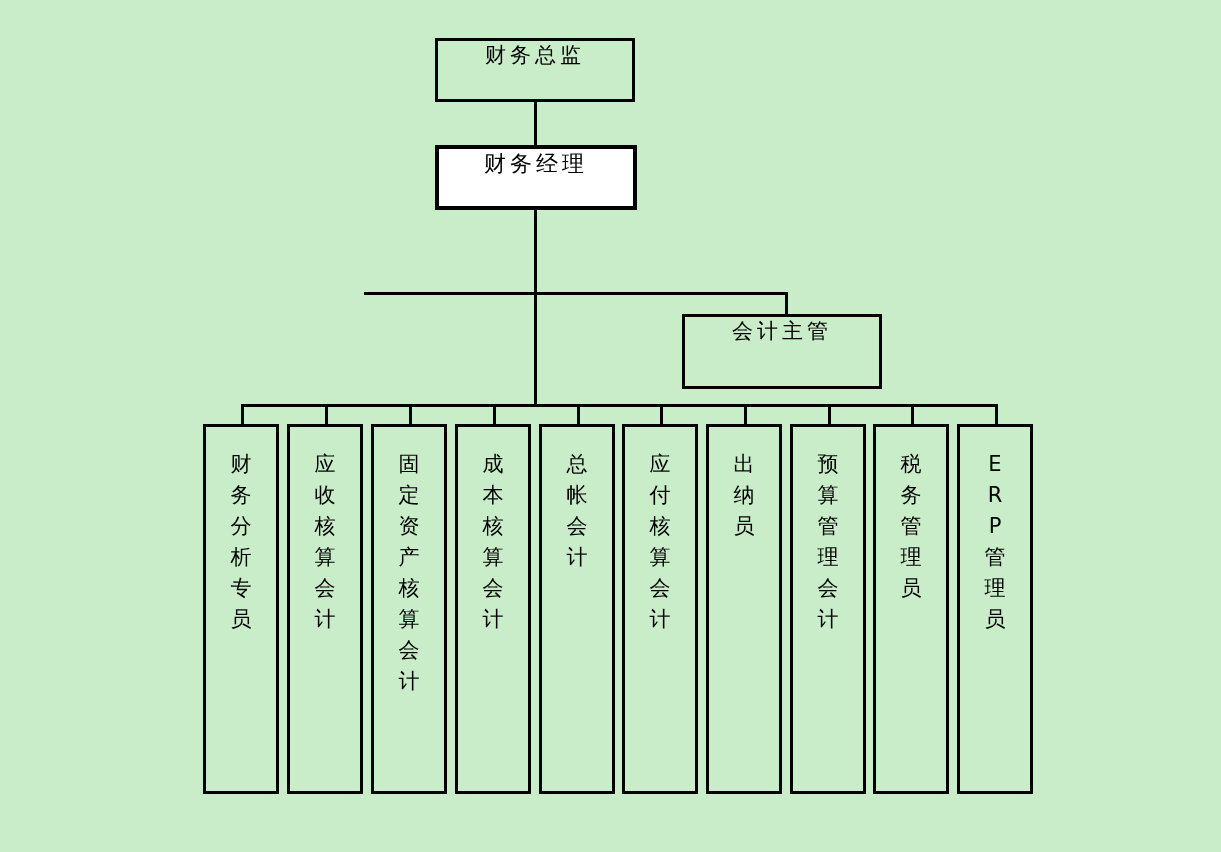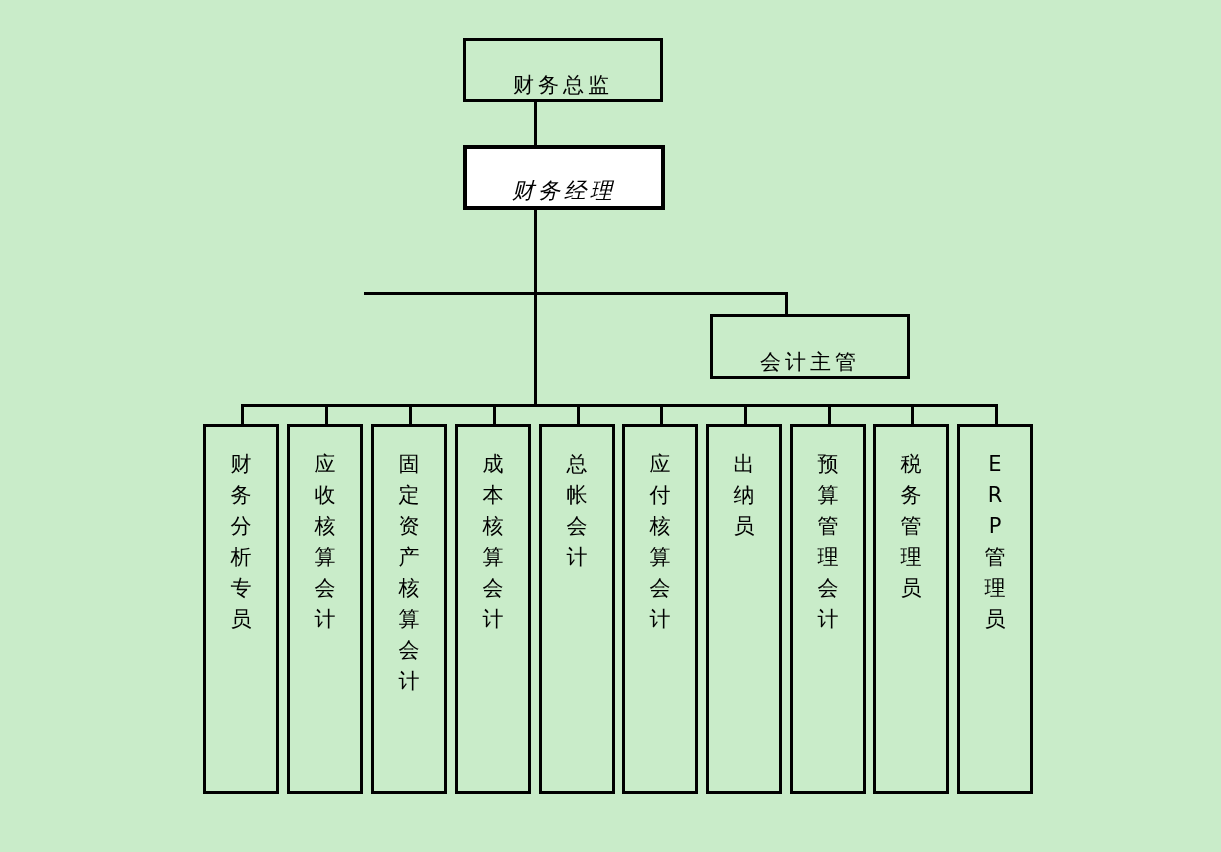--- a/index.html
+++ b/index.html
@@ -20,32 +20,30 @@
     height: 852px;
   }
 
   
   .node {
     position: absolute;
     box-sizing: border-box;
     border: 3px solid #000000;
     background: transparent;
     display: flex;
-    align-items: flex-end;
+    align-items: flex-start;
     justify-content: center;
     color: #000000;
     font-size: 21px;
     letter-spacing: 4px;
     white-space: nowrap;
-    margin-left: 28px;
   }
   .node.white {
     background: #ffffff;
     border-width: 4px;
-    font-style: italic;
   }
   .node.l2 {
     font-size: 22px;
   }
 
   
   .leaf {
     position: absolute;
     box-sizing: border-box;
     border: 3px solid #000000;
@@ -93,21 +91,21 @@
     <span>财务经理</span>
   </div>
 
   <div class="line-v" style="left:534px; top:210px; height:196px;"></div>
 
 
   <div class="line-h" style="left:364px; top:292px; width:424px;"></div>
 
   <div class="line-v" style="left:785px; top:292px; height:25px;"></div>
 
-  <div class="node" style="left:682px; top:314px; width:200px; height:65px;">
+  <div class="node" style="left:682px; top:314px; width:200px; height:75px;">
     <span>会计主管</span>
   </div>
 
   <div class="line-h" style="left:243px; top:404px; width:754px;"></div>
 
   <div class="line-v" style="left:241px; top:404px; height:22px;"></div>
   <div class="line-v" style="left:325px; top:404px; height:22px;"></div>
   <div class="line-v" style="left:409px; top:404px; height:22px;"></div>
   <div class="line-v" style="left:493px; top:404px; height:22px;"></div>
   <div class="line-v" style="left:577px; top:404px; height:22px;"></div>

